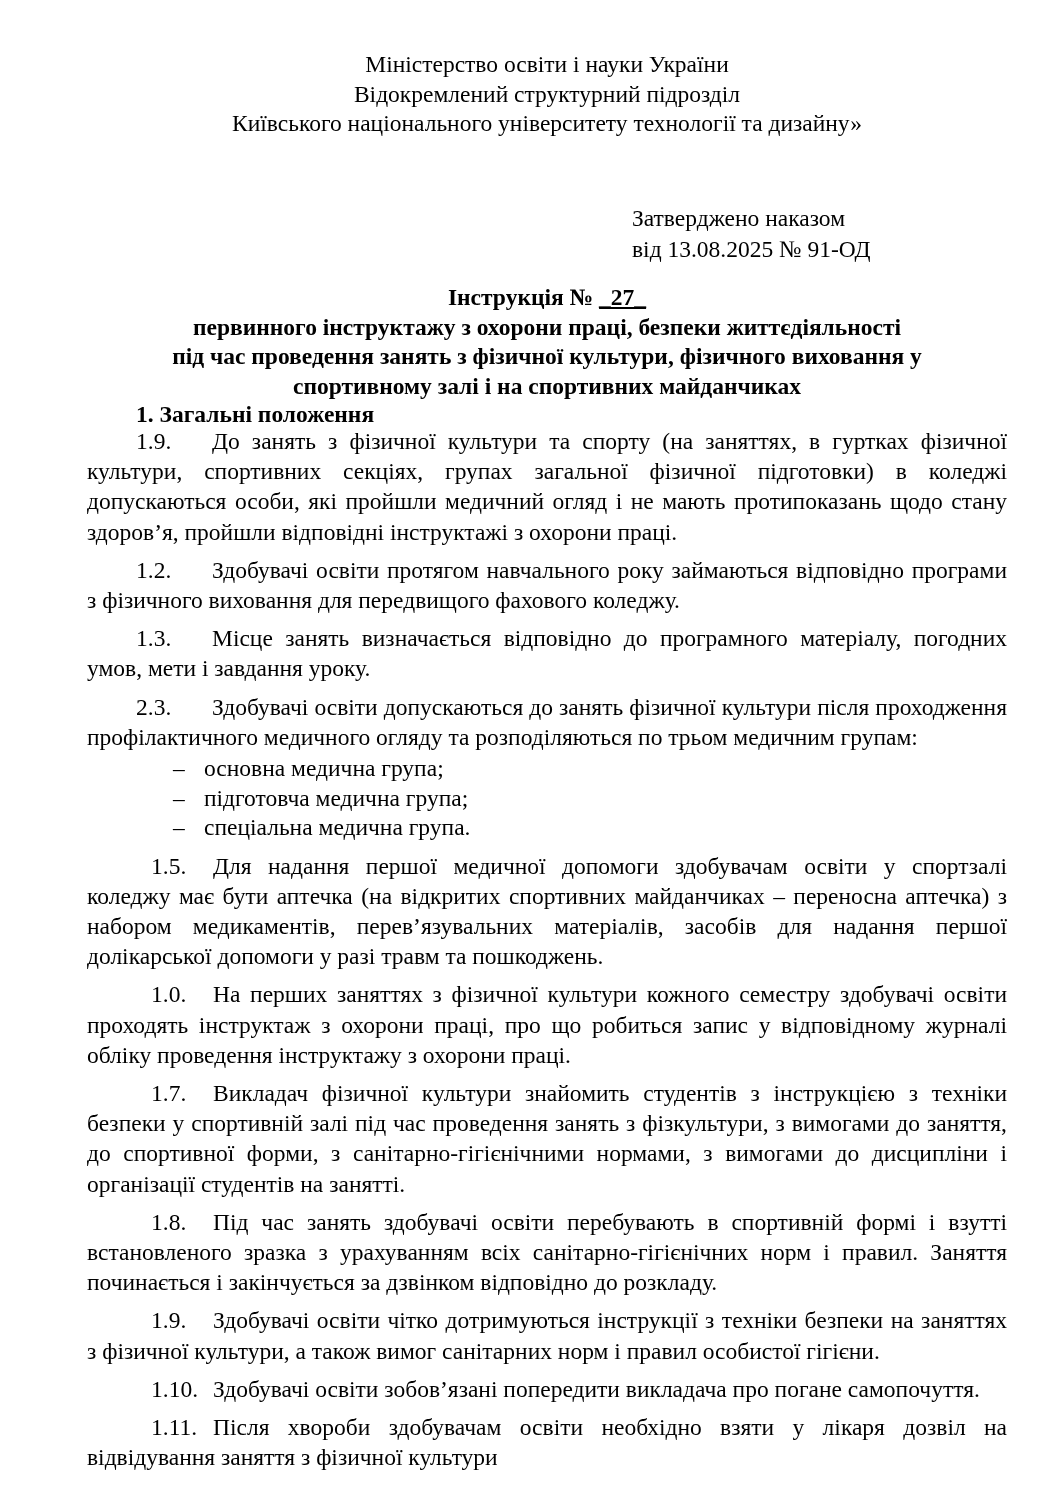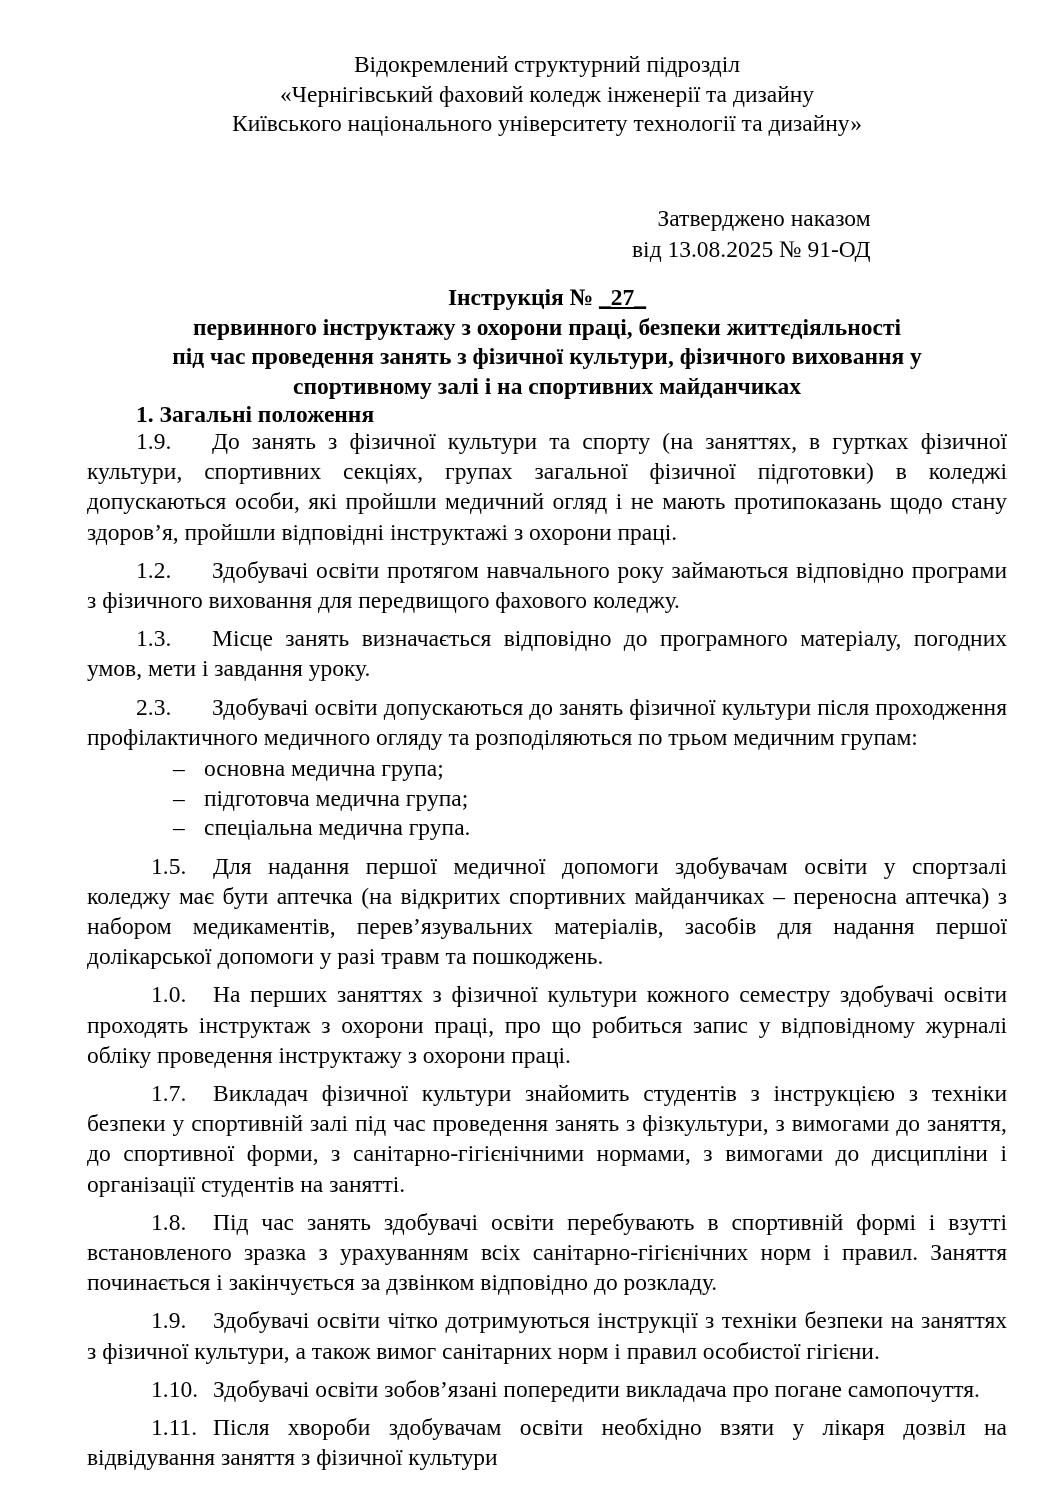--- a/index.html
+++ b/index.html
@@ -4,42 +4,42 @@
   <style>
     html, body { margin: 0; padding: 0; background: #ffffff; }
     body {
       width: 1058px; height: 1497px; position: relative; overflow: hidden;
       font-family: "Liberation Serif", "DejaVu Serif", serif;
       color: #000000;
     }
     .page { position: absolute; left: 87px; top: 50px; width: 920px; }
     .hdr { text-align: center; font-size: 23.5px; line-height: 29.5px; }
     .hdr-block { position: absolute; left: 0; top: 0; width: 920px; }
-    .approve { position: absolute; left: 545px; top: 153px; font-size: 23.5px; line-height: 31px; text-align: right; }
+    .approve { position: absolute; left: 545px; top: 153px; font-size: 23.5px; line-height: 31px; }
     .title-block { position: absolute; left: 0; top: 233px; width: 920px; font-weight: bold; text-align: center; font-size: 23.5px; line-height: 29.5px; }
     .title-block .num { text-decoration: underline; }
     .section-head { position: absolute; left: 49px; top: 350px; font-weight: bold; font-size: 23.5px; line-height: 29px; }
     .body-text { position: absolute; left: 0; top: 376px; width: 920px; font-size: 23.5px; }
     .para { text-align: justify; line-height: 30.2px; margin: 0 0 8px 0; text-indent: 49px; }
     .para .pnum { display: inline-block; width: 76px; text-indent: 0; }
     .para.shift .pnum { width: 62px; }
     .para.deep { text-indent: 64px; }
     .list { margin: -6px 0 8px 0; padding: 0; list-style: none; }
     .list li { line-height: 29.5px; padding-left: 86px; position: relative; }
     .list li .dash { position: absolute; left: 86px; }
     .list li .txt { padding-left: 31px; }
   </style>
 </head>
 <body>
 
 <div class="page">
 
   <div class="hdr-block">
+    <div class="hdr">Міністерство освіти і науки України</div>
     <div class="hdr">Відокремлений структурний підрозділ</div>
-    <div class="hdr">«Чернігівський фаховий  коледж інженерії та дизайну</div>
     <div class="hdr">Київського національного університету технології та дизайну»</div>
   </div>
 
   <div class="approve">
     <div>Затверджено наказом</div>
     <div>від 13.08.2025  № 91-ОД</div>
   </div>
 
   <div class="title-block">
     <div>

